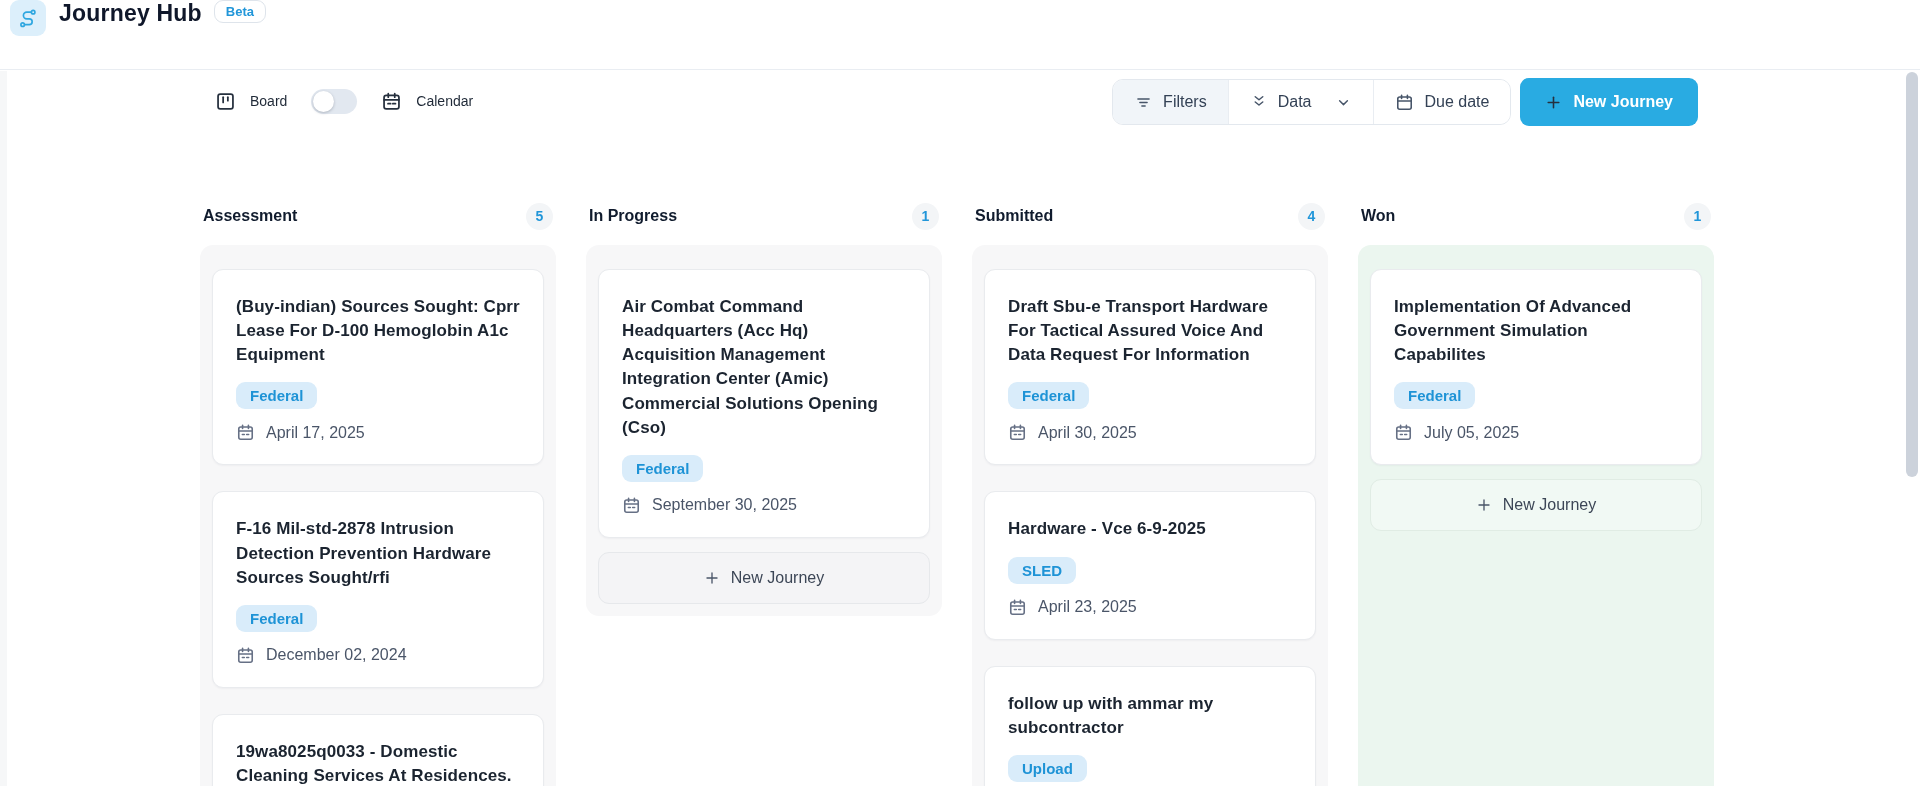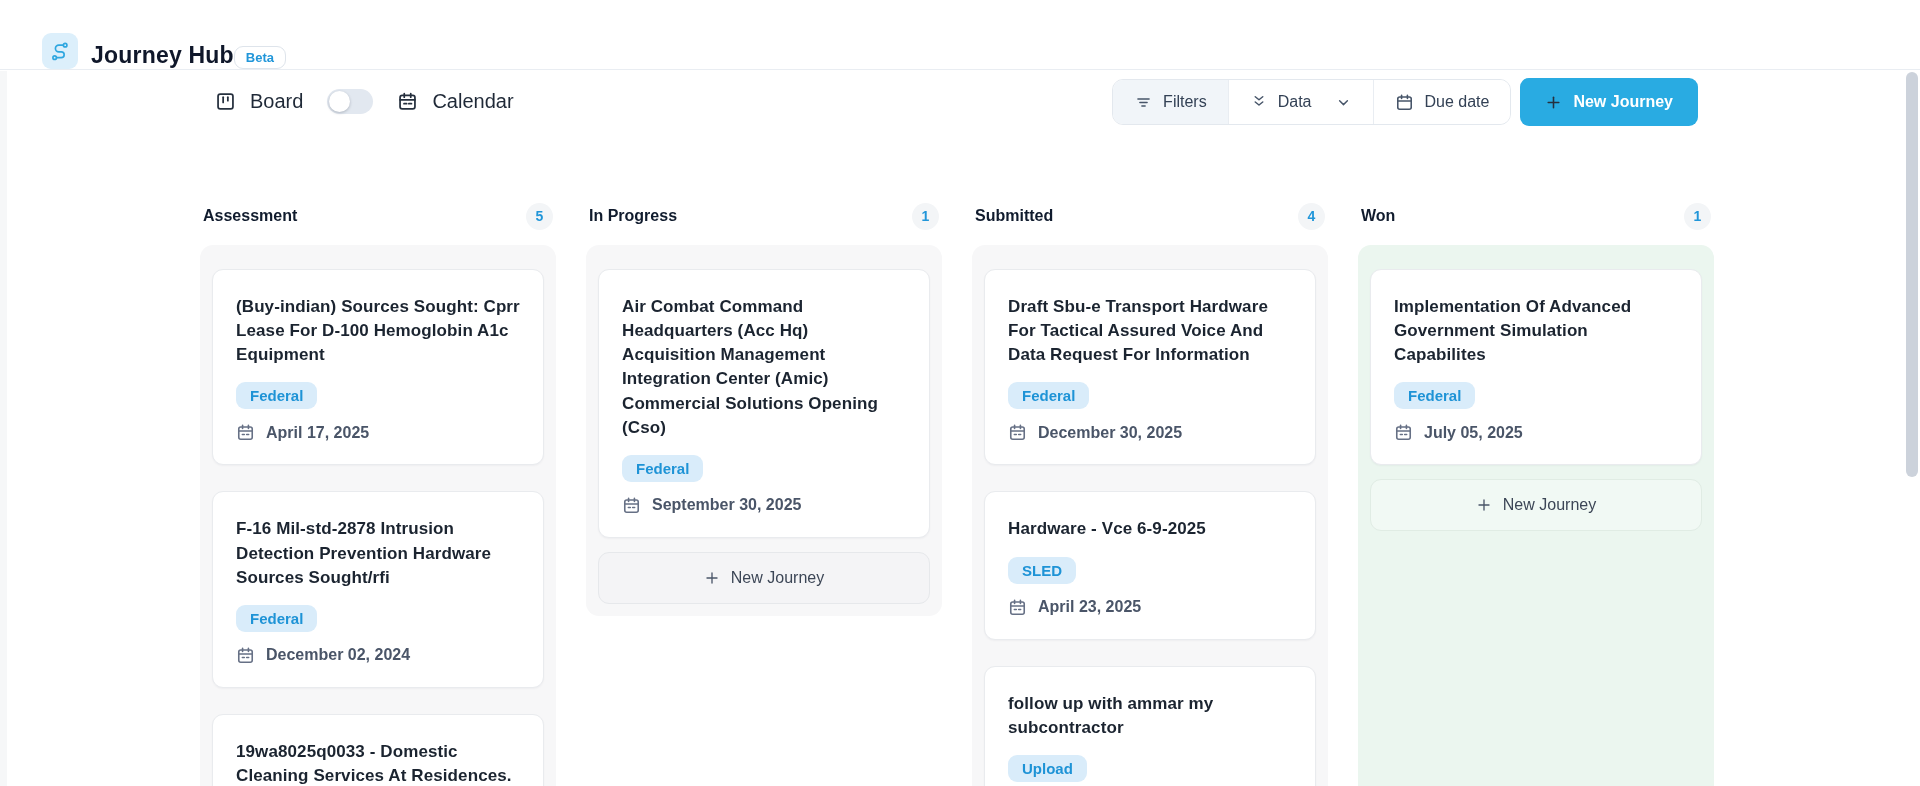--- a/index.html
+++ b/index.html
@@ -2,32 +2,32 @@
 <html><head>
 <meta charset="utf-8">
 <style>
   * { margin:0; padding:0; box-sizing:border-box; }
   html,body { width:1920px; height:786px; overflow:hidden; background:#fff;
               font-family:"Liberation Sans", sans-serif; color:#16202e; }
 
   
   .app-header { position:absolute; left:0; top:0; width:1920px; height:70px;
                 background:#fff; border-bottom:1px solid #e9edf2;
-                display:flex; align-items:flex-end; padding-left:42px; }
+                display:flex; align-items:flex-start; padding-left:10px; }
   .app-logo { width:36px; height:36px; border-radius:9px; background:#dceffb;
               display:flex; align-items:center; justify-content:center; color:#2fa7e0; }
   .app-title { font-size:23px; font-weight:700; color:#0f172a; margin-left:13px; letter-spacing:.2px; }
-  .beta-badge { font-size:13px; font-weight:700; color:#2196d9;
+  .beta-badge { margin-left:12px; font-size:13px; font-weight:700; color:#2196d9;
                 border:1px solid #dee4eb; border-radius:9px; padding:3px 11px; background:#fff; }
 
   
   .toolbar { position:absolute; left:0; top:71px; width:1920px; height:60px; background:#fff; }
   .view-switch { position:absolute; left:215px; top:11px; height:38px;
                  display:flex; align-items:center; gap:14px; }
-  .view-label { font-size:20px; font-weight:500; color:#1f2937; }
+  .view-label { font-size:14px; font-weight:500; color:#1f2937; }
   .icon { display:inline-flex; align-items:center; justify-content:center; color:#26303e; }
   .toggle { width:46px; height:25px; border-radius:13px; background:#e2e8f0; position:relative;
             margin:0 10px; cursor:pointer; }
   .toggle-knob { position:absolute; left:2px; top:2px; width:21px; height:21px; border-radius:50%;
                  background:#fff; box-shadow:0 1px 3px rgba(15,23,42,.25); }
 
   .toolbar-right { position:absolute; right:222px; top:7px; display:flex; align-items:center; gap:9px; }
   .seg-group { display:flex; align-items:stretch; height:46px; background:#fff;
                border:1px solid #e3e8ee; border-radius:11px; overflow:hidden; }
   .seg { display:flex; align-items:center; gap:10px; padding:16px 21px; font-size:16px;
@@ -53,21 +53,21 @@
                  padding:12px; display:flex; flex-direction:column; gap:14px; }
   .column--full .column-body { min-height:700px; }
   .column--green .column-body { background:#ebf6ef; }
 
   .card { background:#fff; border:1px solid #e9ebee; border-radius:11px;
           padding:25px 23px 22px 23px; box-shadow:0 1px 2px rgba(16,24,40,.04); cursor:pointer;margin-top:12px; }
   .card-title { font-size:17px; font-weight:600; color:#1b2430; line-height:1.42; letter-spacing:.1px; }
   .card-badge { display:inline-block; margin-top:15px; font-size:15px; font-weight:700;
                 color:#1e93d6; background:#d9ecfa; border-radius:9px; padding:5px 14px; }
   .card-date { margin-top:14px; display:flex; align-items:center; gap:11px;
-               font-size:16px; color:#4a5568;font-weight:bold; }
+               font-size:16px; color:#4a5568; }
   .card-date .icon { color:#667085; }
 
   .new-journey { height:52px; border:1px solid #e6e8eb; border-radius:11px; background:#f4f4f6;
                  display:flex; align-items:center; justify-content:center; gap:11px;
                  font-size:16px; color:#3c4656; cursor:pointer; }
   .column--green .new-journey { background:#f1f9f4; border-color:#e0ece4; }
   .new-journey .icon { color:#4a5568; }
 
   
   .scrollbar-thumb { position:absolute; right:2px; top:72px; width:12px; height:405px;
@@ -243,21 +243,21 @@
             <span class="icon">
               <svg width="19" height="19" viewBox="0 0 24 24" fill="none" stroke="currentColor" stroke-width="2" stroke-linecap="round">
                 <rect x="3.5" y="5" width="17" height="15.5" rx="2.5"></rect>
                 <path d="M3.5 10h17"></path>
                 <path d="M8.3 3v4"></path>
                 <path d="M15.7 3v4"></path>
                 <path d="M8 14.5h2.5"></path>
                 <path d="M13.5 14.5h2.5"></path>
               </svg>
             </span>
-            <span>December 30, 2025</span>
+            <span>April 30, 2025</span>
           </div></article>
         <article class="card"><div class="card-title">Hardware - Vce 6-9-2025</div><span class="card-badge">SLED</span><div class="card-date">
             <span class="icon">
               <svg width="19" height="19" viewBox="0 0 24 24" fill="none" stroke="currentColor" stroke-width="2" stroke-linecap="round">
                 <rect x="3.5" y="5" width="17" height="15.5" rx="2.5"></rect>
                 <path d="M3.5 10h17"></path>
                 <path d="M8.3 3v4"></path>
                 <path d="M15.7 3v4"></path>
                 <path d="M8 14.5h2.5"></path>
                 <path d="M13.5 14.5h2.5"></path>

